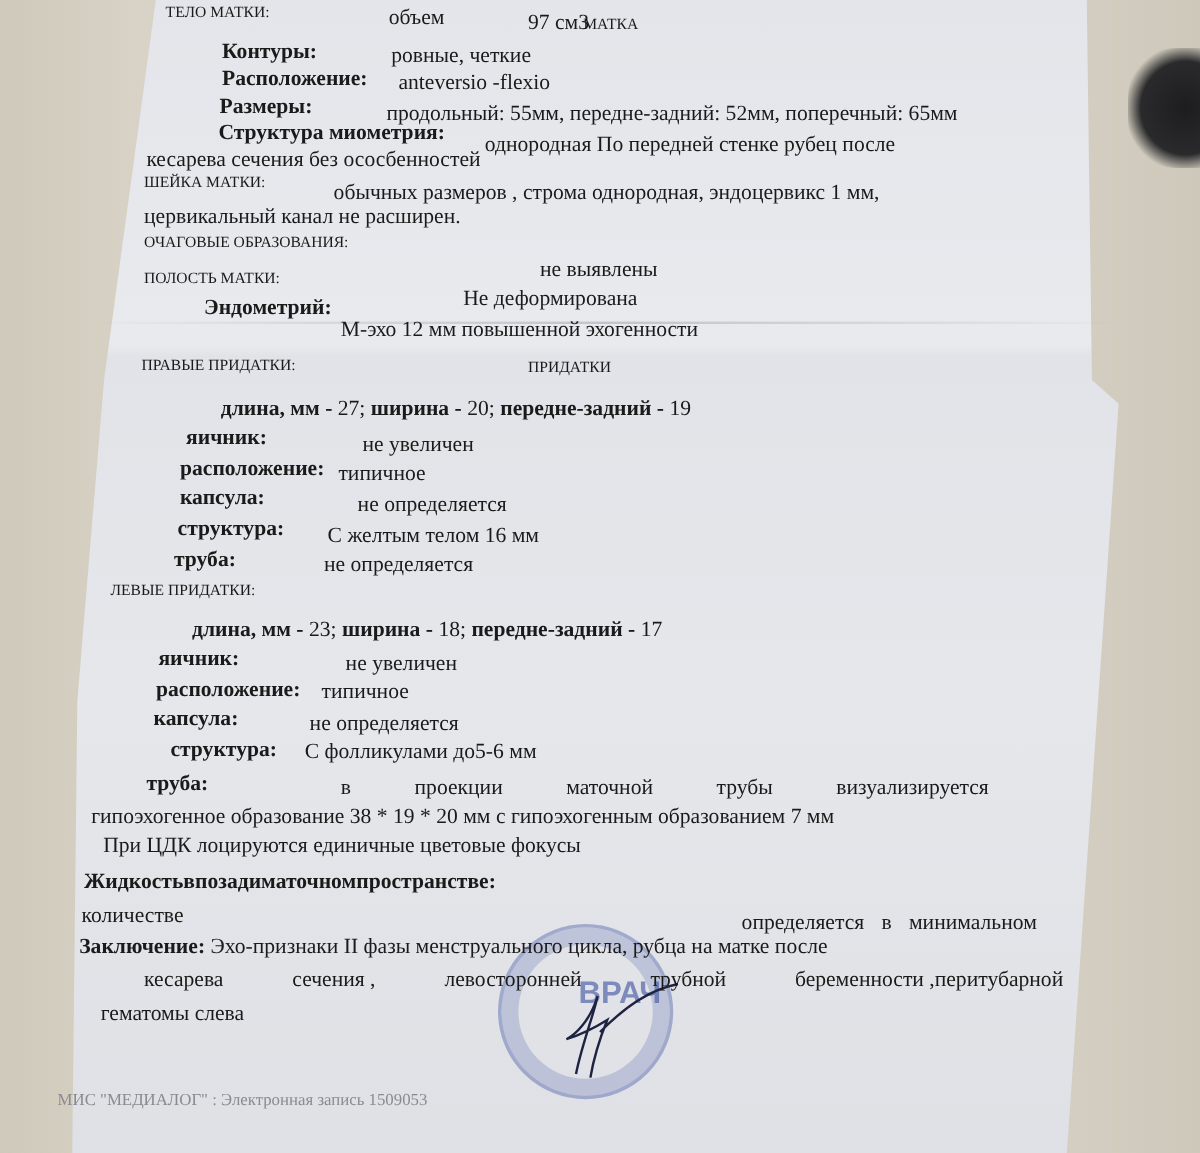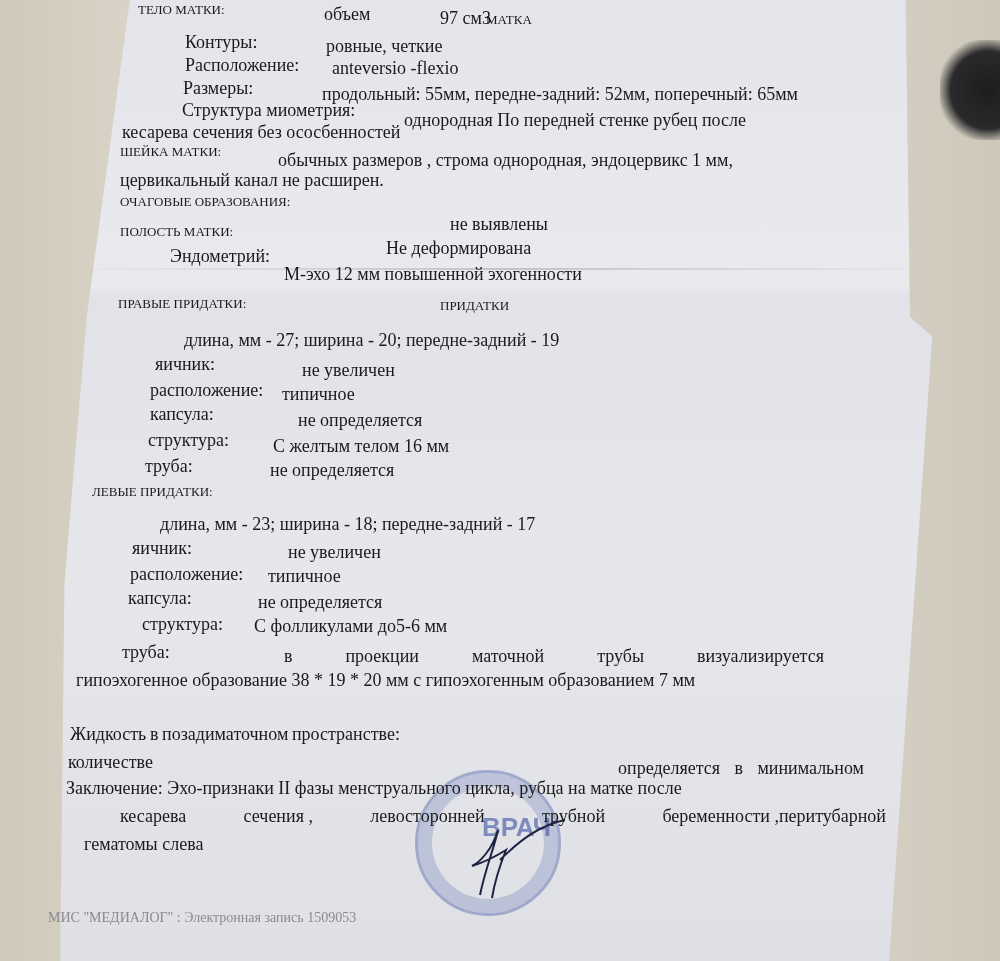--- a/index.html
+++ b/index.html
@@ -20,21 +20,21 @@
     background: linear-gradient(180deg, #e4e5ea 0%, #e9eaee 30%, #e2e3e8 31%, #e6e7eb 60%, #dfe0e5 100%);
     clip-path: polygon(8% 0%, 95% 0%, 95.5% 33%, 98% 35%, 93% 100%, 0% 100%, 0.5% 60%, 3% 33%);
     box-shadow: 0 0 8px rgba(0,0,0,.15);
   }
   .fold {
     position:absolute; left:60px; width:890px; height:2px;
     background: linear-gradient(90deg, rgba(170,170,178,.0), rgba(170,170,178,.6), rgba(170,170,178,.0));
   }
   .content { position:absolute; left:0; top:0; width:1000px; height:961px; }
   .line { position:absolute; white-space:nowrap; font-size:18px; line-height:20px; }
-  .b { font-weight:normal; }
+  .b { font-weight:bold; }
   .hdr { font-weight:normal; font-size:13px; }
   .justify { display:flex; justify-content:space-between; }
   .footer { color:#8a8a90; font-size:14px; }
   .stamp {
     position:absolute; left:415px; top:770px; width:140px; height:140px;
     border-radius:50%; border:3px solid rgba(80,100,170,.45);
     box-shadow: inset 0 0 0 10px rgba(255,255,255,0), inset 0 0 0 14px rgba(80,100,170,.25);
   }
   .stamp-text {
     position:absolute; left:460px; top:812px; color:rgba(70,90,165,.65);
@@ -134,20 +134,21 @@
 
   <div class="line b" style="left:122px; top:642px;">труба:</div>
   <div class="line justify" style="left:284px; top:646px; width:540px;">
     <span>в</span>
     <span>проекции</span>
     <span>маточной</span>
     <span>трубы</span>
     <span>визуализируется</span>
   </div>
   <div class="line" style="left:76px; top:670px;">гипоэхогенное   образование  38 * 19 * 20 мм   с  гипоэхогенным   образованием 7 мм</div>
+  <div class="line" style="left:86px; top:694px;">При ЦДК   лоцируются   единичные   цветовые   фокусы</div>
 
   <div class="line justify b" style="left:70px; top:724px; width:330px;">
     <span>Жидкость</span>
     <span>в</span>
     <span>позадиматочном</span>
     <span>пространстве:</span>
   </div>
   <div class="line justify" style="left:618px; top:726px; width:246px;margin-top:32px;">
     <span>определяется</span>
     <span>в</span>

